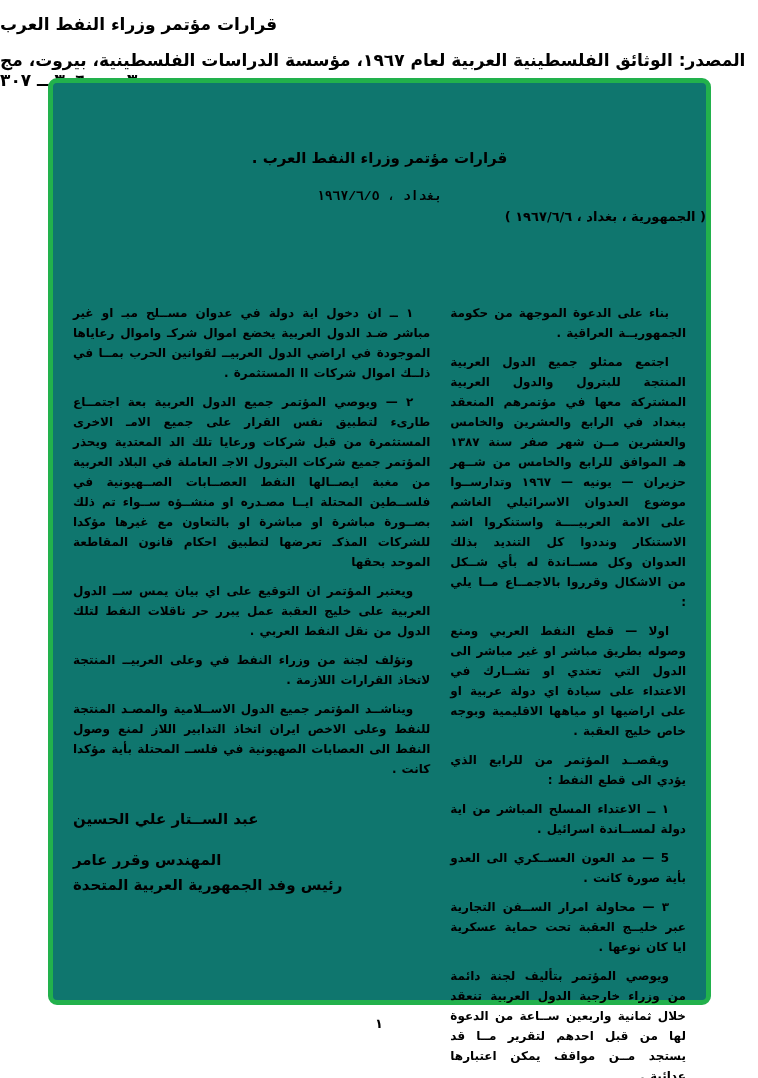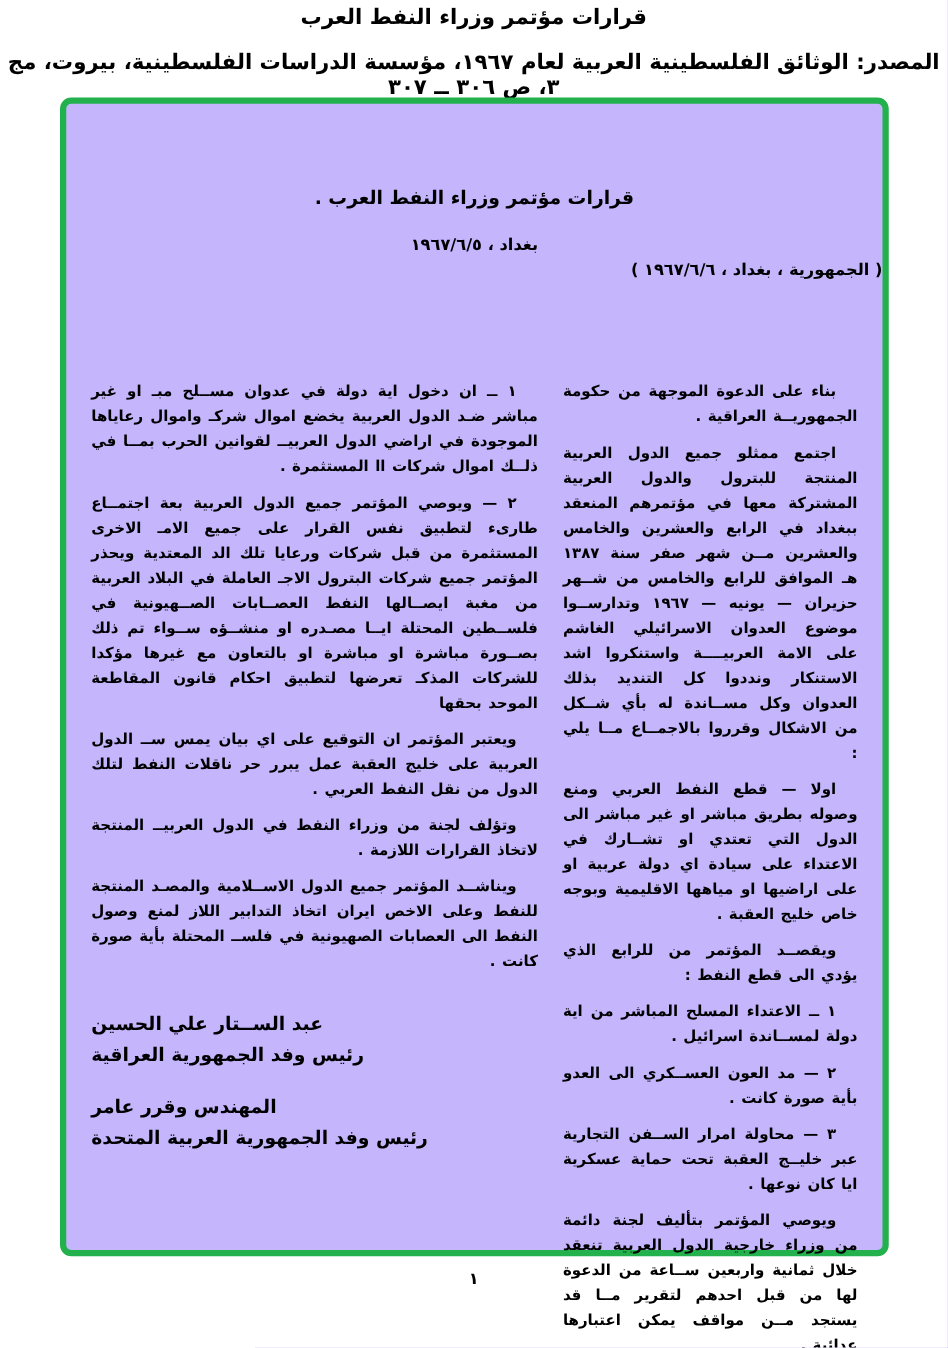--- a/index.html
+++ b/index.html
@@ -6,33 +6,33 @@
   * { margin: 0; padding: 0; box-sizing: border-box; }
   html, body { background: #ffffff; }
   body {
     width: 758px; height: 1078px;
     position: relative;
     font-family: "DejaVu Sans", sans-serif;
     color: #000;
     direction: rtl;
     overflow: hidden;
   }
-  .top-header { text-align: center; padding-top: 2px; }
+  .top-header { text-align: left; padding-top: 12px; }
   .top-title { font-size: 17px; font-weight: bold; line-height: 24px; }
   .top-source { font-size: 17px; font-weight: bold; margin-top: 14px; letter-spacing: 0; }
   .green-box {
     position: absolute;
     left: 48px; top: 78px;
     width: 663px; height: 927px;
     border: 5px solid var(--green);
     border-radius: 9px;
-    background: #c4b5fd;
+    background: #0f766e;
   }
   .doc-title { text-align: center; font-weight: bold; font-size: 15px; margin-top: 66px; }
-  .doc-date { text-align: center; font-weight: bold; font-size: 13px; margin-top: 20px; line-height: 20px; }
+  .doc-date { text-align: center; font-weight: bold; font-size: 13px; margin-top: 20px; line-height: 20px; font-family: Liberation Mono, monospace; }
   .doc-date2 { text-align: right; font-weight: bold; font-size: 13px; line-height: 20px; }
   .columns {
     display: flex; direction: rtl;
     margin-top: 76px; padding: 0 20px;
     gap: 20px;
   }
   .col { flex: 1 1 0; }
   .col p {
     font-size: 12px; font-weight: bold;
     line-height: 20px;
@@ -65,37 +65,36 @@
   <div class="doc-date">بغداد ، ١٩٦٧/٦/٥</div>
   <div class="doc-date2">( الجمهورية ، بغداد ، ١٩٦٧/٦/٦ )</div>
 
   <div class="columns">
     <div class="col">
       <p>بناء على الدعوة الموجهة من حكومة الجمهوريــة العراقية .</p>
       <p>اجتمع ممثلو جميع الدول العربية المنتجة للبترول والدول العربية المشتركة معها في مؤتمرهم المنعقد ببغداد في الرابع والعشرين والخامس والعشرين مــن شهر صفر سنة ١٣٨٧ هـ الموافق للرابع والخامس من شــهر حزيران — يونيه — ١٩٦٧ وتدارســوا موضوع العدوان الاسرائيلي الغاشم على الامة العربيــــة واستنكروا اشد الاستنكار ونددوا كل التنديد بذلك العدوان وكل مســاندة له بأي شــكل من الاشكال وقرروا بالاجمــاع مــا يلي :</p>
       <p>اولا — قطع النفط العربي ومنع وصوله بطريق مباشر او غير مباشر الى الدول التي تعتدي او تشــارك في الاعتداء على سيادة اي دولة عربية او على اراضيها او مياهها الاقليمية وبوجه خاص خليج العقبة .</p>
       <p>ويقصــد المؤتمر من للرابع الذي يؤدي الى قطع النفط :</p>
       <p>١ ــ الاعتداء المسلح المباشر من اية دولة لمســاندة اسرائيل .</p>
-      <p>٢ — مد العون العســكري الى العدو بأية صورة كانت .</p>
+      <p>5 — مد العون العســكري الى العدو بأية صورة كانت .</p>
       <p>٣ — محاولة امرار الســفن التجارية عبر خليــج العقبة تحت حماية عسكرية ايا كان نوعها .</p>
       <p>ويوصي المؤتمر بتأليف لجنة دائمة من وزراء خارجية الدول العربية تنعقد خلال ثمانية واربعين ســاعة من الدعوة لها من قبل احدهم لتقرير مــا قد يستجد مــن مواقف يمكن اعتبارها عدائية .</p>
       <p>ثانيا — وقرر المؤتمر :</p>
     </div>
 
     <div class="col">
       <p>١ ــ ان دخول اية دولة في عدوان مســلح مبـ او غير مباشر ضـد الدول العربية يخضع اموال شركـ واموال رعاياها الموجودة في اراضي الدول العربيــ لقوانين الحرب بمــا في ذلــك اموال شركات اا المستثمرة .</p>
       <p>٢ — ويوصي المؤتمر جميع الدول العربية بعة اجتمــاع طارىء لتطبيق نفس القرار على جميع الامـ الاخرى المستثمرة من قبل شركات ورعايا تلك الد المعتدية ويحذر المؤتمر جميع شركات البترول الاجـ العاملة في البلاد العربية من مغبة ايصــالها النفط العصــابات الصــهيونية في فلســطين المحتلة ايــا مصـدره او منشــؤه ســواء تم ذلك بصــورة مباشرة او مباشرة او بالتعاون مع غيرها مؤكدا للشركات المذكـ تعرضها لتطبيق احكام قانون المقاطعة الموحد بحقها</p>
       <p>ويعتبر المؤتمر ان التوقيع على اي بيان يمس ســ الدول العربية على خليج العقبة عمل يبرر حر ناقلات النفط لتلك الدول من نقل النفط العربي .</p>
-      <p>وتؤلف لجنة من وزراء النفط في الدول العربيــ المنتجة لاتخاذ القرارات اللازمة .</p>
-      <p>ويناشــد المؤتمر جميع الدول الاســلامية والمصـد المنتجة للنفط وعلى الاخص ايران اتخاذ التدابير اللاز لمنع وصول النفط الى العصابات الصهيونية في فلســ المحتلة بأية صورة كانت .</p>
+      <p>وتؤلف لجنة من وزراء النفط في وعلى العربيــ المنتجة لاتخاذ القرارات اللازمة .</p>
+      <p>ويناشــد المؤتمر جميع الدول الاســلامية والمصـد المنتجة للنفط وعلى الاخص ايران اتخاذ التدابير اللاز لمنع وصول النفط الى العصابات الصهيونية في فلســ المحتلة بأية مؤكدا كانت .</p>
 
       <div class="signatures">
         <div class="signature">
           <div class="sig-name">عبد الســتار علي الحسين</div>
-          <div class="sig-title">رئيس وفد الجمهورية العراقية</div>
         </div>
         <div class="signature">
           <div class="sig-name">المهندس وقرر عامر</div>
           <div class="sig-title">رئيس وفد الجمهورية العربية المتحدة</div>
         </div>
       </div>
     </div>
   </div>
 </div>
 

